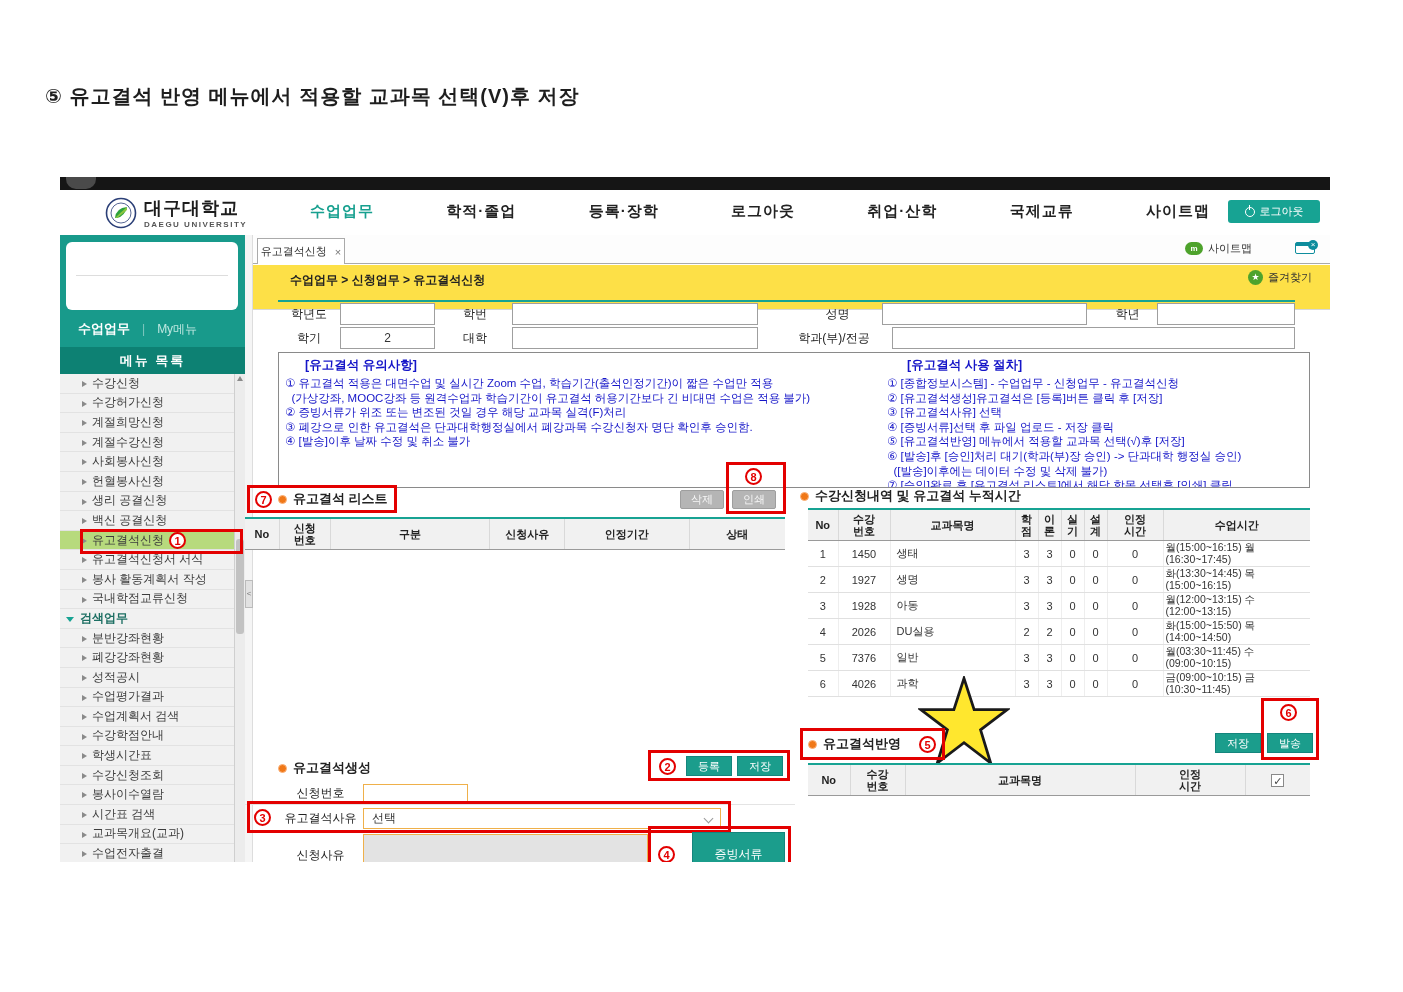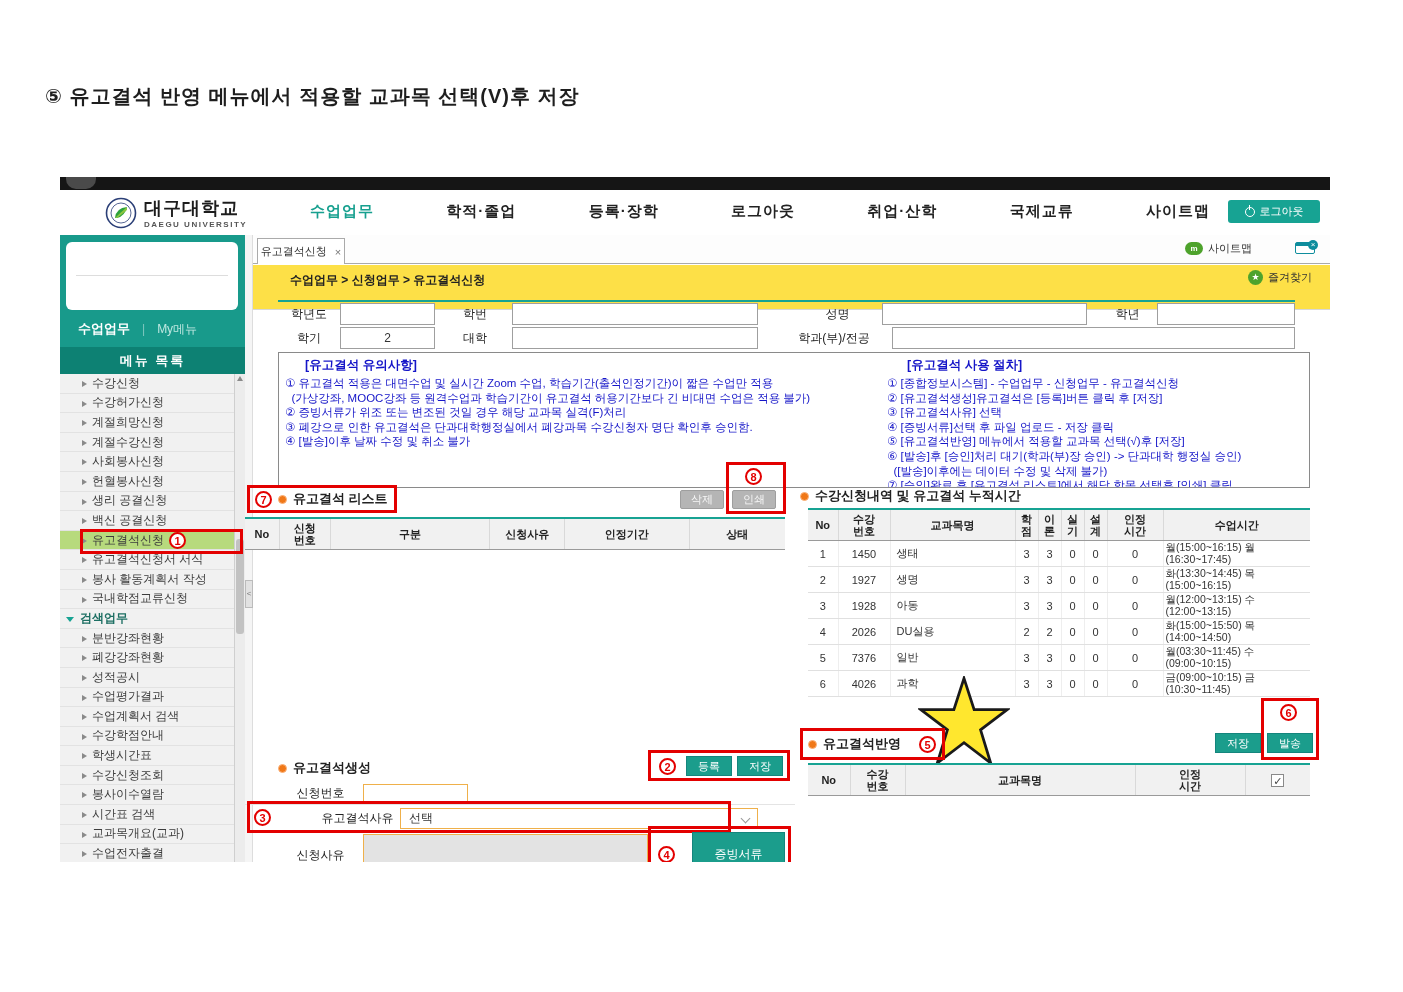--- a/index.html
+++ b/index.html
@@ -499,21 +499,21 @@
         <span class="circ" style="position:absolute;left:414px;top:9px;">2</span>
         <button class="tbtn" style="position:absolute;left:441px;top:7px;">등록</button>
         <button class="tbtn" style="position:absolute;left:492px;top:7px;">저장</button>
         <div class="rbox" style="left:403px;top:1px;width:142px;height:31px;"></div>
 
         <div class="formrow" style="left:0;top:33px;width:550px;height:23px;border-bottom:1px solid #e4e4e4;">
           <div class="frm-label" style="width:118px;padding-left:33px;">신청번호</div>
           <div class="oinput" style="width:105px;"></div>
         </div>
 
-        <div class="formrow" style="left:0;top:57px;width:550px;height:24px;justify-content:center;">
+        <div class="formrow" style="left:0;top:57px;width:550px;height:24px;">
           <div class="frm-label" style="width:118px;padding-left:33px;">유고결석사유</div>
           <div class="oselect" style="width:358px;">
             <span>선택</span>
             <span class="caret"></span>
           </div>
         </div>
         <span class="circ" style="position:absolute;left:9px;top:60px;">3</span>
         <div class="rbox" style="left:2px;top:52px;width:484px;height:32px;"></div>
 
         <div class="formrow" style="left:0;top:83px;width:550px;height:46px;">

